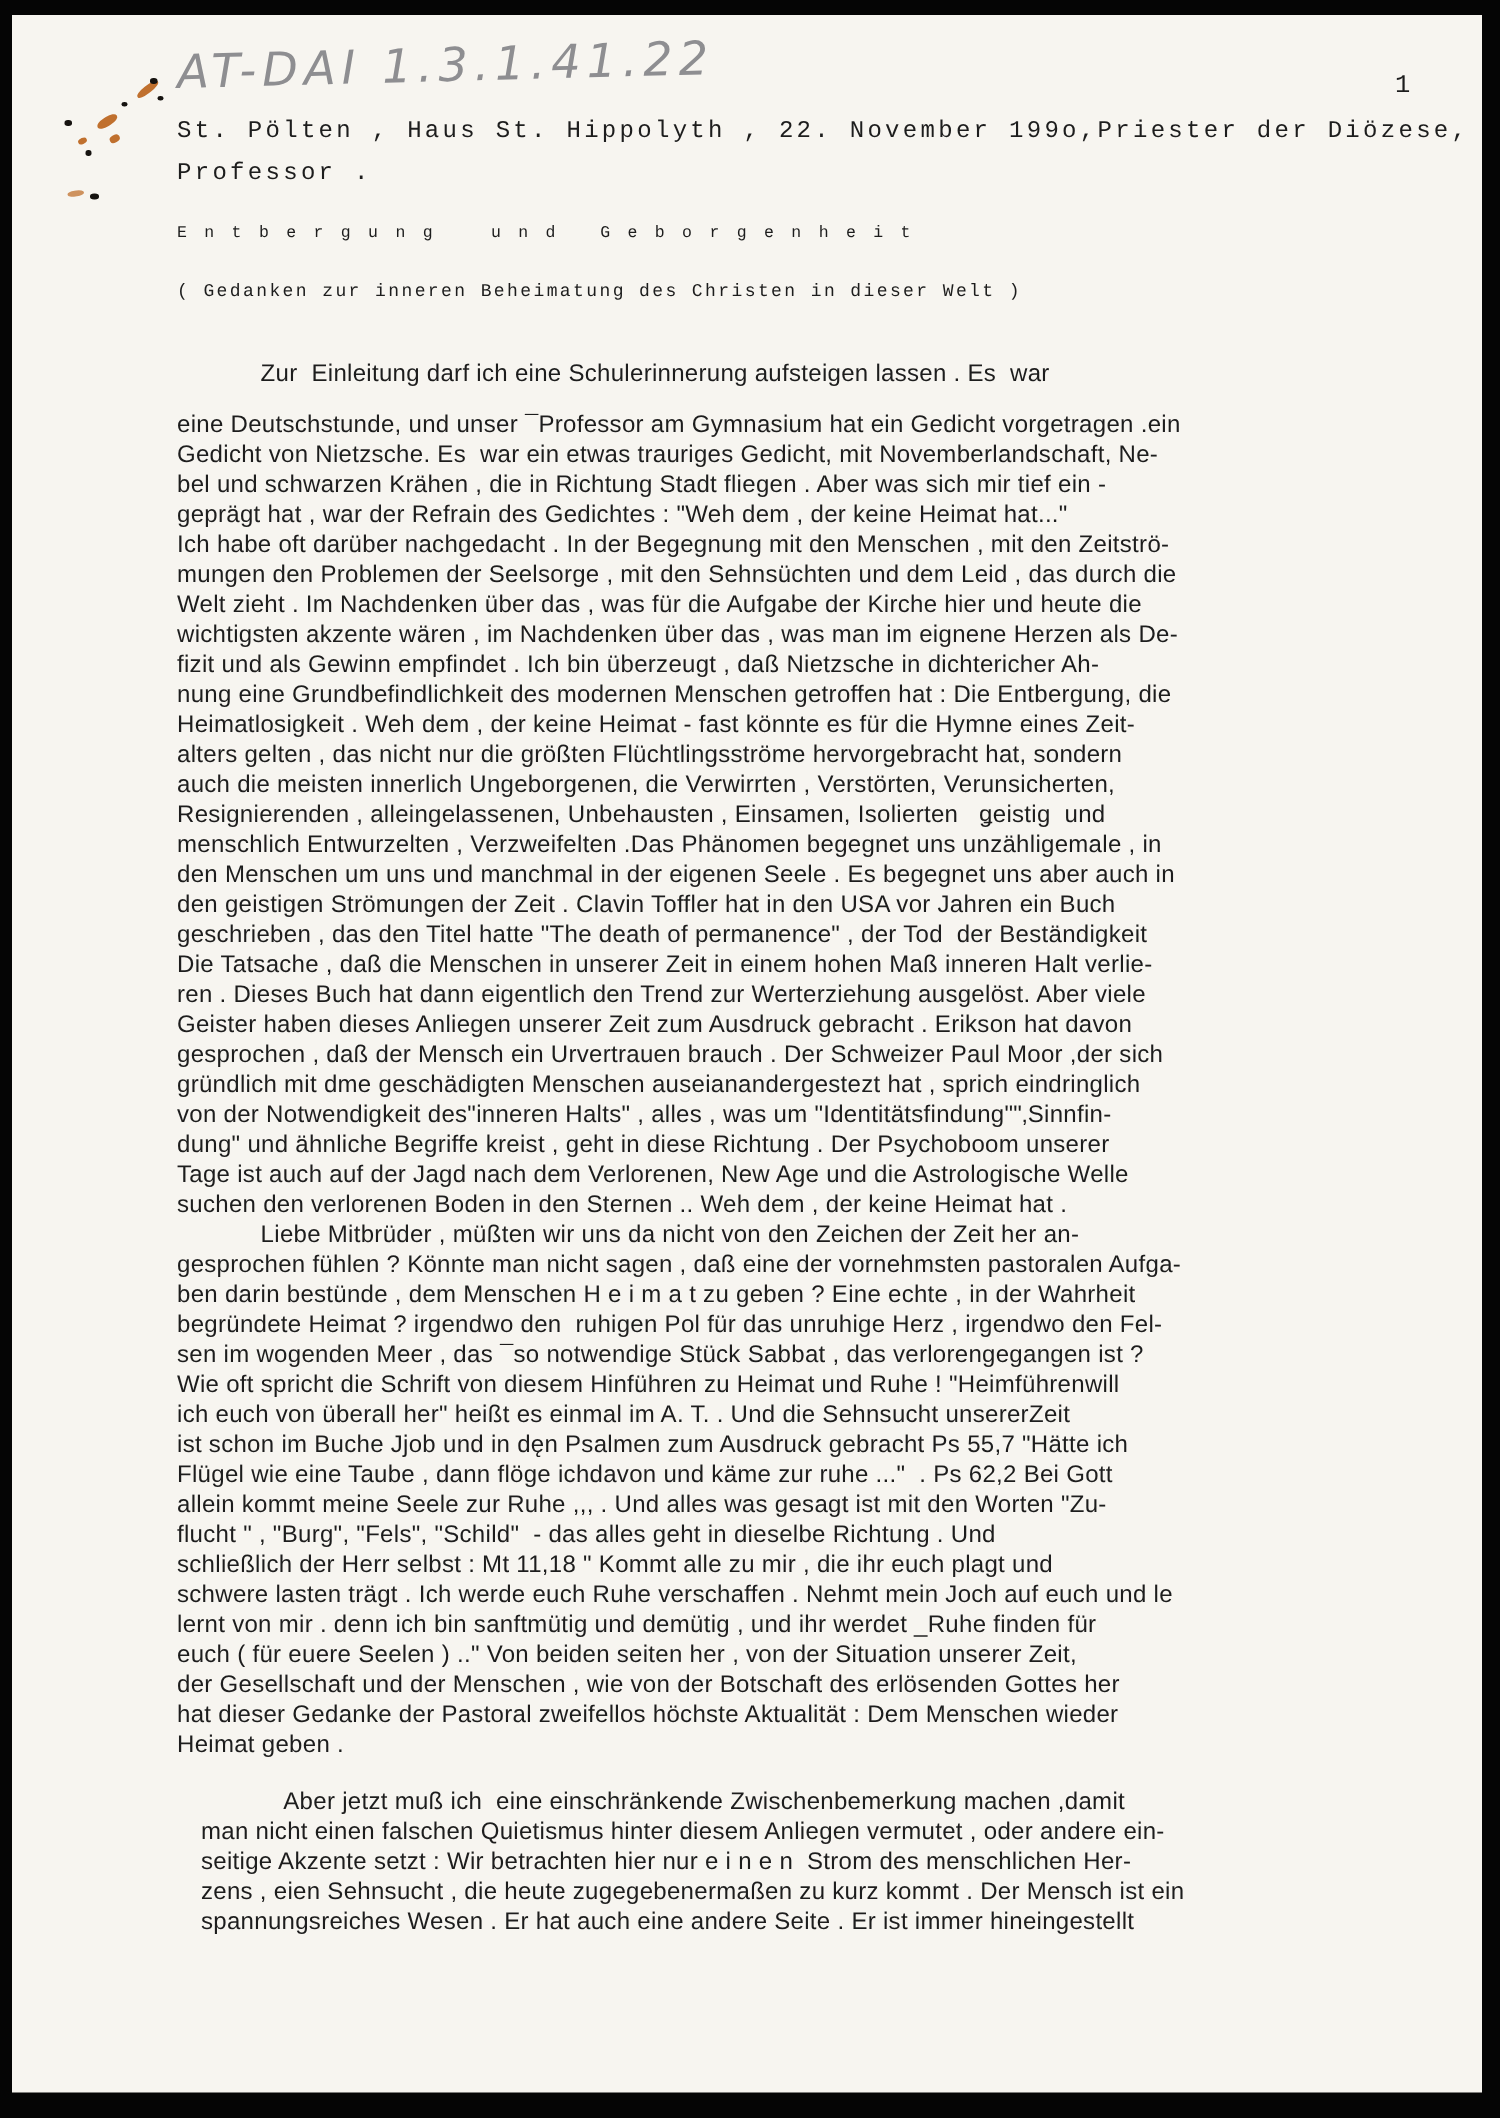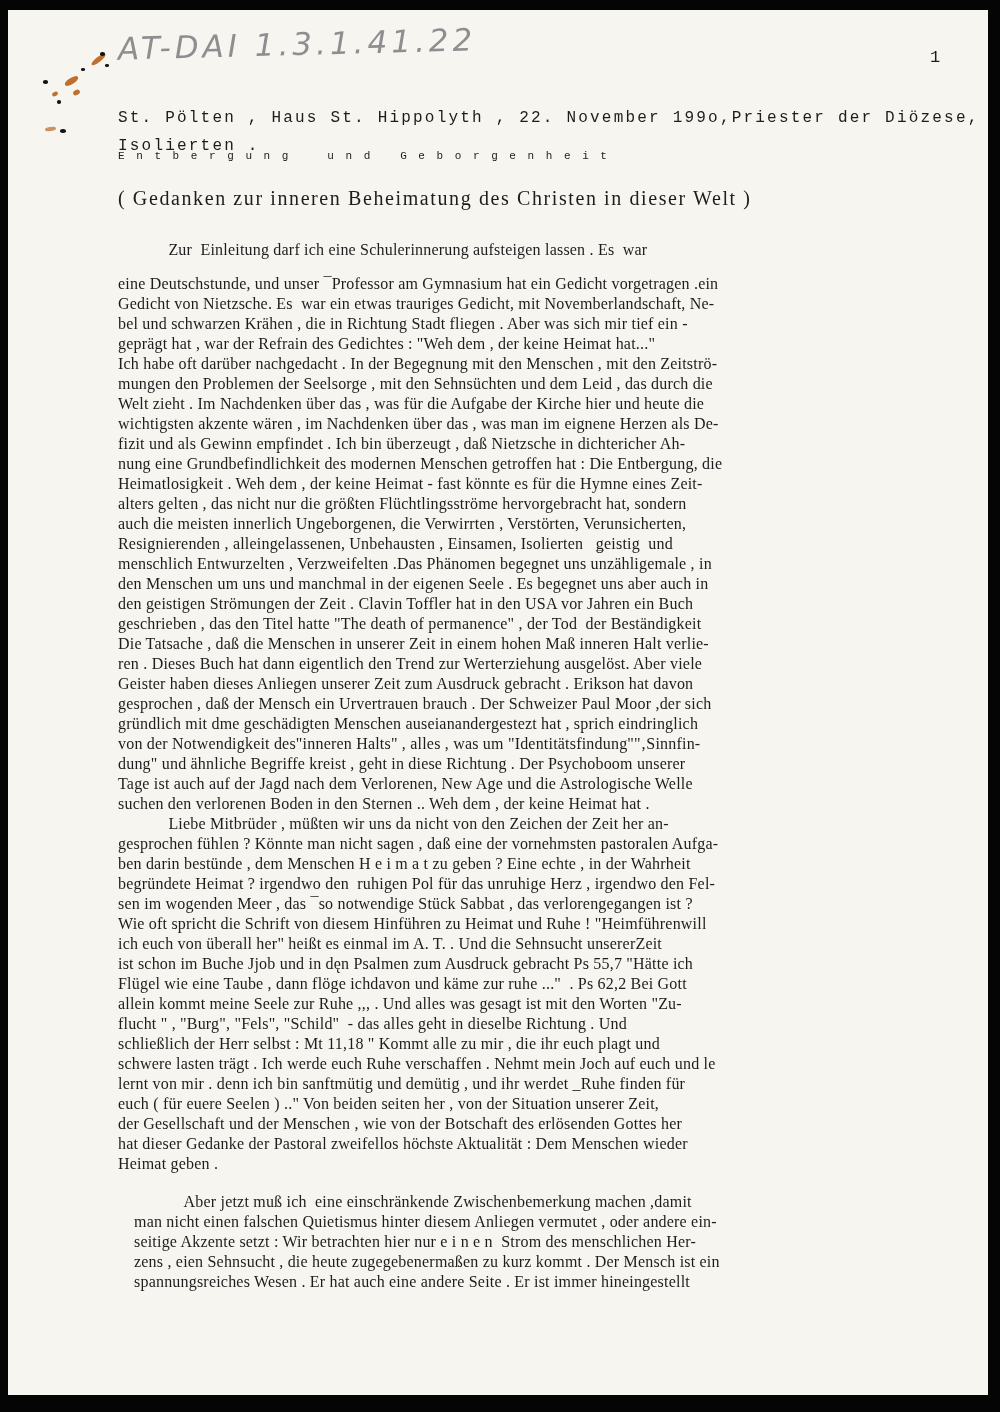--- a/index.html
+++ b/index.html
@@ -33,35 +33,35 @@
     color:var(--pencil);
     transform:rotate(-1.5deg);
     white-space:pre;
   }
   .pageno{
     left:922px;top:38px;
     font-size:17px;color:var(--ink);
   }
   .hdr{
     left:110px;
-    font-size:16px;letter-spacing:2.2px;color:var(--ink);white-space:pre;margin-top:31px;
+    font-size:16px;letter-spacing:2.2px;color:var(--ink);white-space:pre;
   }
   .hdr1{top:68px;}
   .hdr2{top:96px;}
   .title-main{
     left:110px;top:140px;
     font-size:11px;letter-spacing:2.5px;color:var(--ink);white-space:pre;
   }
   .title-sub{
     left:110px;top:177px;
-    font-size:20px;letter-spacing:1.6px;color:var(--ink);white-space:pre;font-family:Liberation Serif, serif;
+    font-size:12px;letter-spacing:1.6px;color:var(--ink);white-space:pre;
   }
   pre.textblock{
     left:110px;
-    font-family:Liberation Serif, serif;
+    font-family:Liberation Sans, sans-serif;
     font-size:16px;
     letter-spacing:0.2px;
     line-height:20px;
     color:var(--ink);
     white-space:pre;
   }
   .intro{top:230px;}
   .mainblock{top:264px;}
   .closing{top:1182px;margin-left:16px;}
   
@@ -98,21 +98,21 @@
     <span class="mark dark m10"></span>
     <span class="mark dark m11"></span>
   </div>
 
   <div class="abs annotation">AT-DAI 1.3.1.41.22</div>
 
   <div class="abs pageno">1</div>
 
   <div class="abs hdr hdr1">St. Pölten , Haus St. Hippolyth , 22. November 199o,Priester der Diözese,</div>
 
-  <div class="abs hdr hdr2">Isolierten .</div>
+  <div class="abs hdr hdr2">Professor .</div>
 
   <div class="abs title-main">E n t b e r g u n g    u n d   G e b o r g e n h e i t</div>
 
   <div class="abs title-sub">( Gedanken zur inneren Beheimatung des Christen in dieser Welt )</div>
 
   <pre class="abs textblock intro">            Zur  Einleitung darf ich eine Schulerinnerung aufsteigen lassen . Es  war</pre>
 
   <pre class="abs textblock mainblock">eine Deutschstunde, und unser ¯Professor am Gymnasium hat ein Gedicht vorgetragen .ein
 Gedicht von Nietzsche. Es  war ein etwas trauriges Gedicht, mit Novemberlandschaft, Ne-
 bel und schwarzen Krähen , die in Richtung Stadt fliegen . Aber was sich mir tief ein -

